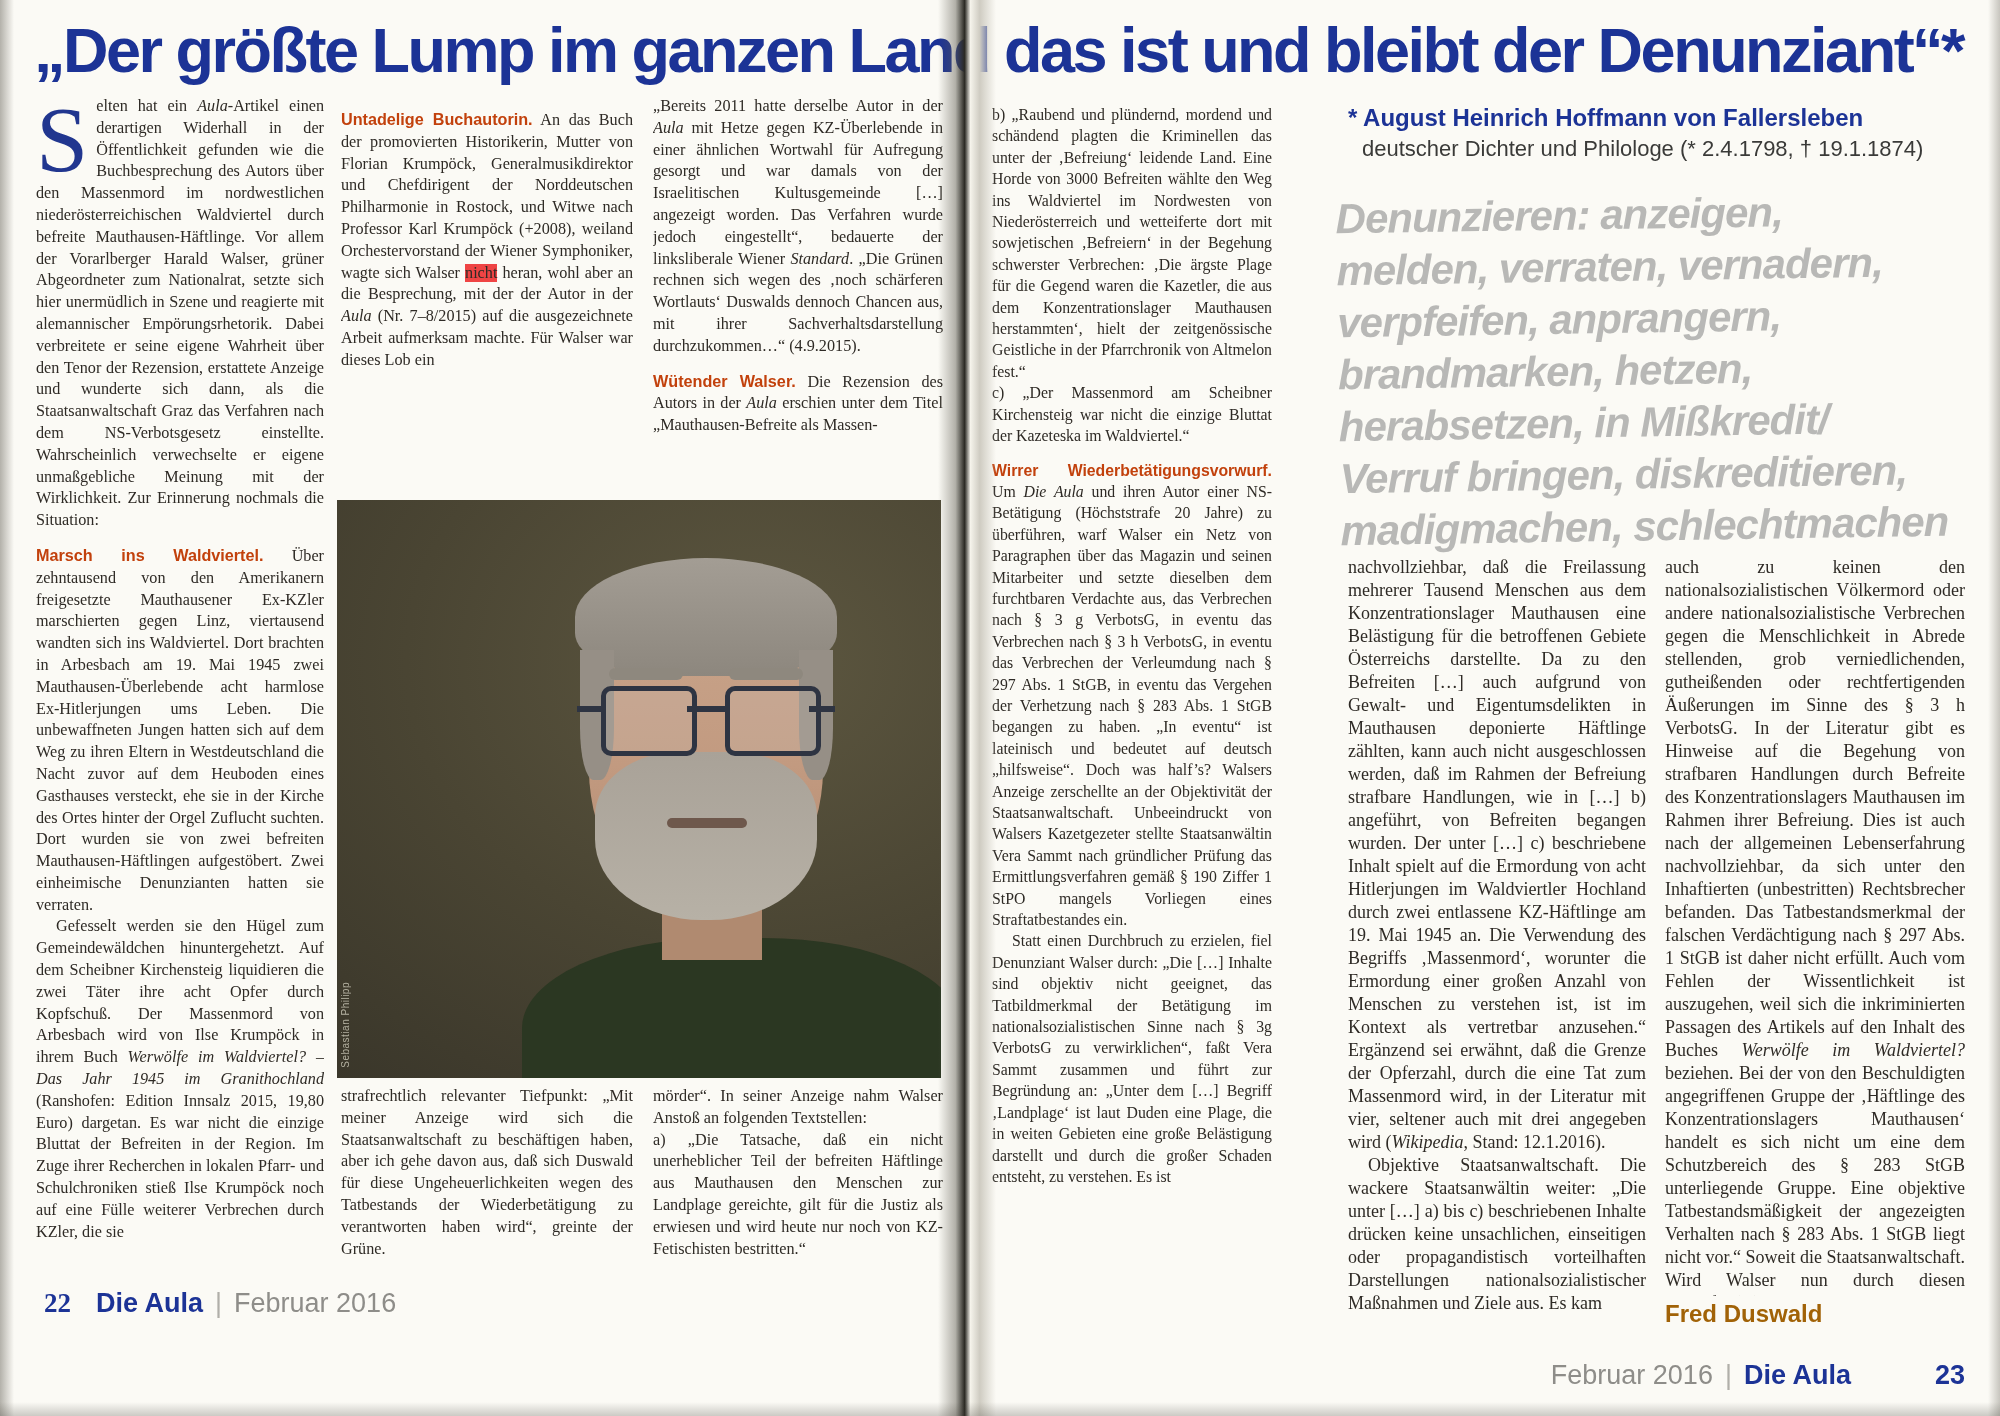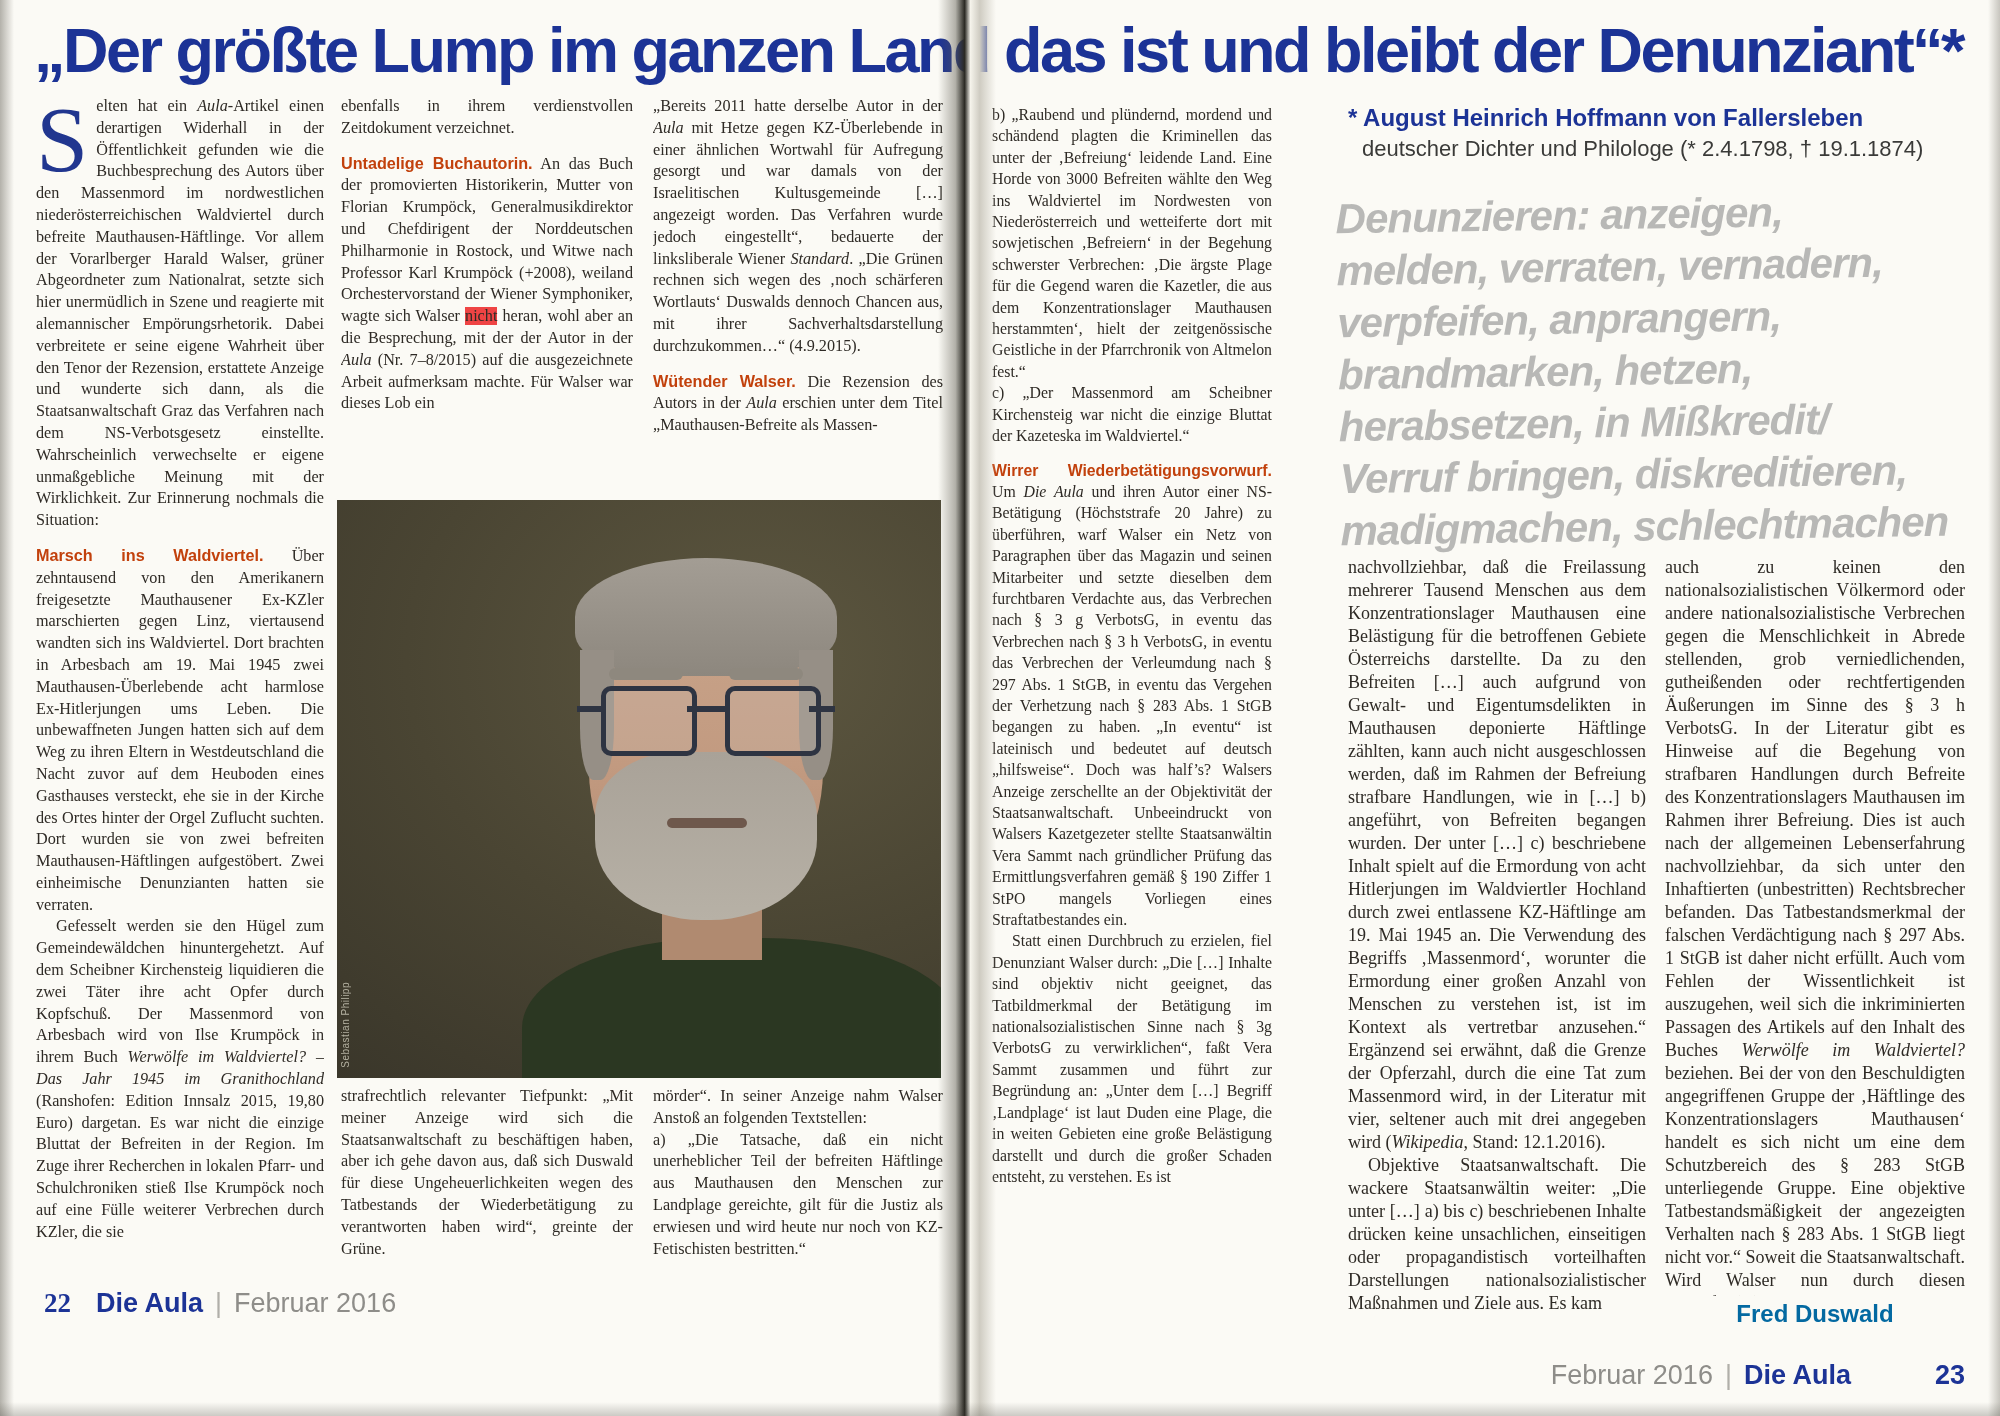--- a/index.html
+++ b/index.html
@@ -67,38 +67,37 @@
              font-size:42px;line-height:52px;letter-spacing:-1px;color:#b8b8b6;}
   
   .footer{position:absolute;font-family:"Liberation Sans","DejaVu Sans",sans-serif;font-size:27px;color:#8e8d89;
           display:flex;align-items:baseline;}
   .footer .blue{color:#1c3396;font-weight:bold;}
   .footer .sep{color:#b0afa9;margin:0 12px;font-weight:normal;}
   .footer-left{left:44px;top:1288px;}
   .footer-left .pn{margin-right:25px;font-family:Liberation Serif, serif;}
   .footer-right{left:1400px;top:1360px;width:565px;justify-content:flex-end;}
   .footer-right .pn{margin-left:84px;}
-  .byline{position:absolute;left:1665px;top:1300px;width:300px;text-align:center;
-          font-family:"Liberation Sans","DejaVu Sans",sans-serif;font-weight:bold;font-size:24px;color:#0369a1;}
+  .byline{position:absolute;left:1665px;top:1300px;width:300px;text-align:left;
+          font-family:"Liberation Sans","DejaVu Sans",sans-serif;font-weight:bold;font-size:24px;color:#a16207;}
 </style>
 </head>
 <body>
 
 <div id="canvas">
 
   <div class="headline">„Der größte Lump im ganzen Land das ist und bleibt der Denunziant“*</div>
 
   <div class="col lp" style="left:36px;top:96px;width:288px;height:1188px;">
     <p><span class="dropcap">S</span><span><span>elten hat ein </span><span class="it">Aula</span><span>-Artikel einen derartigen Widerhall in der Öffentlichkeit gefunden wie die Buchbesprechung des Autors über den Massenmord im nordwestlichen niederösterreichischen Waldviertel durch befreite Mauthausen-Häftlinge. Vor allem der Vorarlberger Harald Walser, grüner Abgeordneter zum Nationalrat, setzte sich hier unermüdlich in Szene und reagierte mit alemannischer Empörungsrhetorik. Dabei verbreitete er seine eigene Wahrheit über den Tenor der Rezension, erstattete Anzeige und wunderte sich dann, als die Staatsanwaltschaft Graz das Verfahren nach dem NS-Verbotsgesetz einstellte. Wahrscheinlich verwechselte er eigene unmaßgebliche Meinung mit der Wirklichkeit. Zur Erinnerung nochmals die Situation:</span></span></p>
     <p class="gap"><span class="sh">Marsch ins Waldviertel.</span><span> Über zehntausend von den Amerikanern freigesetzte Mauthausener Ex-KZler marschierten gegen Linz, viertausend wandten sich ins Waldviertel. Dort brachten in Arbesbach am 19. Mai 1945 zwei Mauthausen-Überlebende acht harmlose Ex-Hitlerjungen ums Leben. Die unbewaffneten Jungen hatten sich auf dem Weg zu ihren Eltern in Westdeutschland die Nacht zuvor auf dem Heuboden eines Gasthauses versteckt, ehe sie in der Kirche des Ortes hinter der Orgel Zuflucht suchten. Dort wurden sie von zwei befreiten Mauthausen-Häftlingen aufgestöbert. Zwei einheimische Denunzianten hatten sie verraten.</span></p>
     <p class="ind"><span>Gefesselt werden sie den Hügel zum Gemeindewäldchen hinuntergehetzt. Auf dem Scheibner Kirchensteig liquidieren die zwei Täter ihre acht Opfer durch Kopfschuß. Der Massenmord von Arbesbach wird von Ilse Krumpöck in ihrem Buch </span><span class="it">Werwölfe im Waldviertel? – Das Jahr 1945 im Granithochland</span><span> (Ranshofen: Edition Innsalz 2015, 19,80 Euro) dargetan. Es war nicht die einzige Bluttat der Befreiten in der Region. Im Zuge ihrer Recherchen in lokalen Pfarr- und Schulchroniken stieß Ilse Krumpöck noch auf eine Fülle weiterer Verbrechen durch KZler, die sie</span></p>
   </div>
 
   <div class="col lp" style="left:341px;top:96px;width:292px;height:400px;">
-    <p><span>ebenfalls in ihrem verdienstvollen Zeitdokument verzeichnet.</span></p>
     <p class="gap"><span class="sh">Untadelige Buchautorin.</span><span> An das Buch der promovierten Historikerin, Mutter von Florian Krumpöck, Generalmusikdirektor und Chefdirigent der Norddeutschen Philharmonie in Rostock, und Witwe nach Professor Karl Krumpöck (+2008), weiland Orchestervorstand der Wiener Symphoniker, wagte sich Walser </span><span class="hl">nicht</span><span> heran, wohl aber an die Besprechung, mit der der Autor in der </span><span class="it">Aula</span><span> (Nr. 7–8/2015) auf die ausgezeichnete Arbeit aufmerksam machte. Für Walser war dieses Lob ein</span></p>
   </div>
 
   <div class="col lp" style="left:653px;top:96px;width:290px;height:400px;">
     <p><span>„Bereits 2011 hatte derselbe Autor in der </span><span class="it">Aula</span><span> mit Hetze gegen KZ-Überlebende in einer ähnlichen Wortwahl für Aufregung gesorgt und war damals von der Israelitischen Kultusgemeinde […] angezeigt worden. Das Verfahren wurde jedoch eingestellt“, bedauerte der linksliberale Wiener </span><span class="it">Standard</span><span>. „Die Grünen rechnen sich wegen des ‚noch schärferen Wortlauts‘ Duswalds dennoch Chancen aus, mit ihrer Sachverhaltsdarstellung durchzukommen…“ (4.9.2015).</span></p>
     <p class="gap"><span class="sh">Wütender Walser.</span><span> Die Rezension des Autors in der </span><span class="it">Aula</span><span> erschien unter dem Titel „Mauthausen-Befreite als Massen-</span></p>
   </div>
 
   <div class="photo">
     <div class="sweater"></div>

